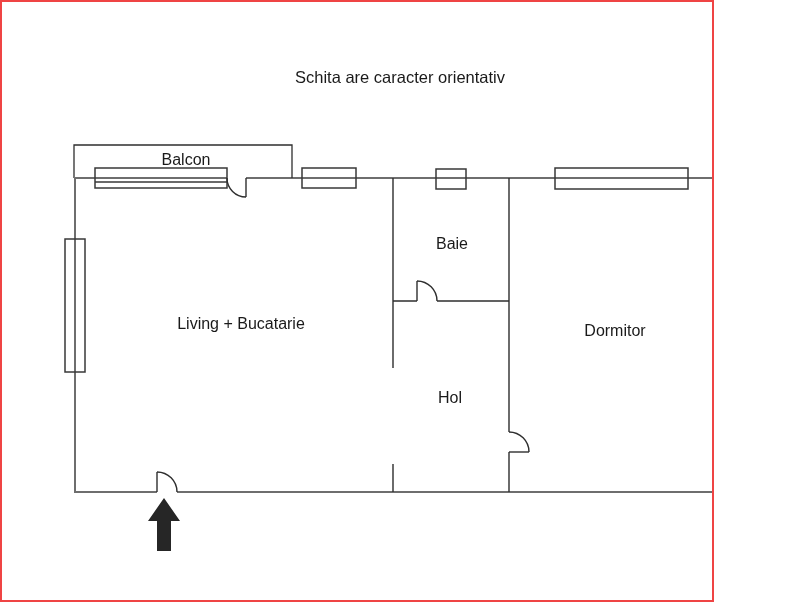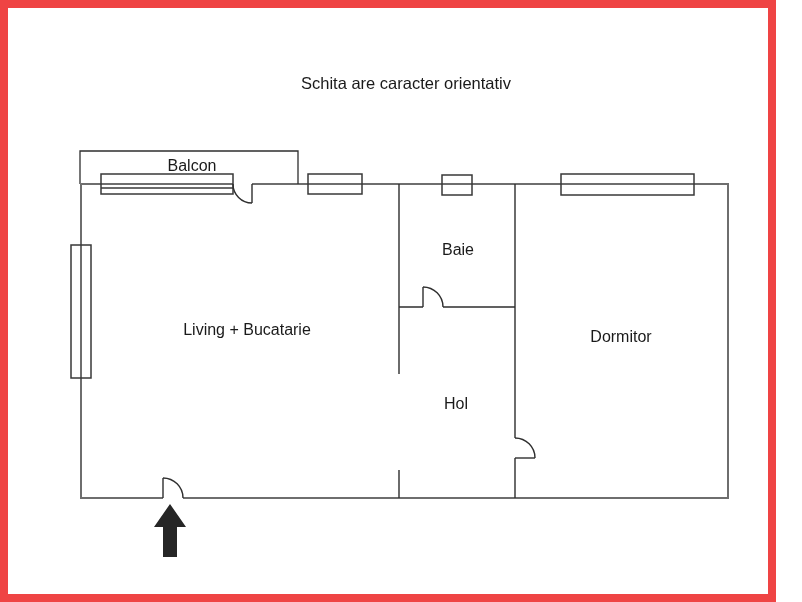--- a/index.html
+++ b/index.html
@@ -3,24 +3,24 @@
 <meta charset="utf-8">
 <style>
   html, body {
     margin: 0;
     padding: 0;
     background: #ffffff;
     font-family: "Liberation Sans", sans-serif;
   }
   .page {
     position: relative;
-    width: 776px;
+    width: 714px;
     height: 602px;
     box-sizing: border-box;
-    border: 8px solid #ef4444;
+    border: 2px solid #ef4444;
     background: #ffffff;
     overflow: hidden;
   }
   .plan-svg {
     position: absolute;
     left: 0;
     top: 0;
     width: 798px;
     height: 598px;
   }

